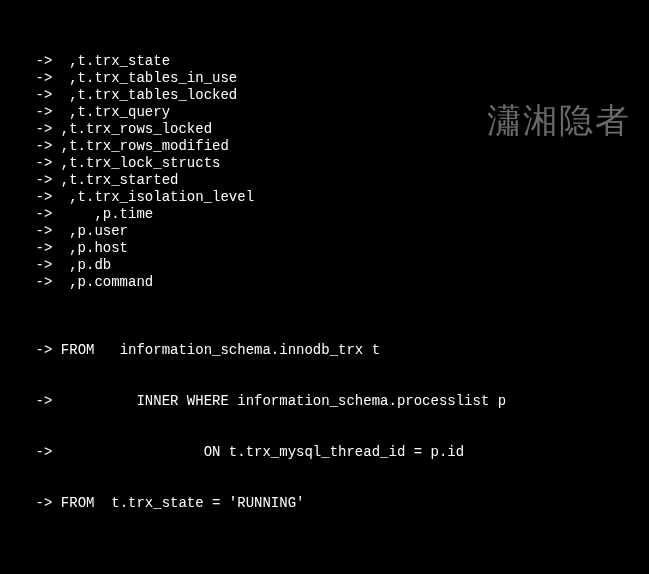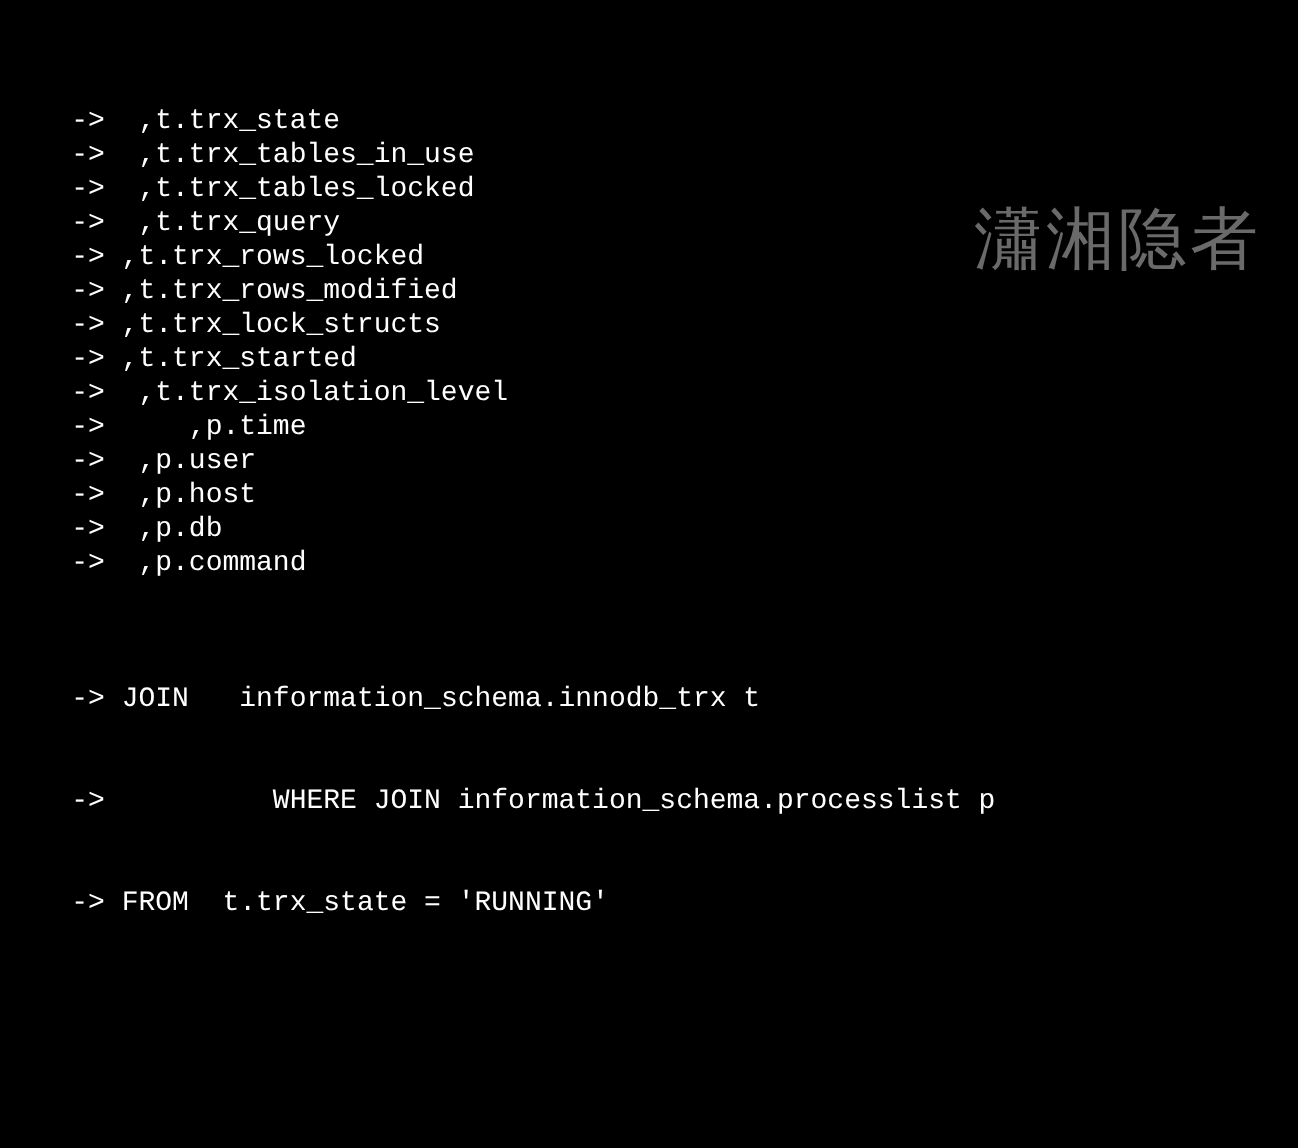--- a/index.html
+++ b/index.html
@@ -35,22 +35,23 @@
 </style>
 </head>
 <body>
 
 <div class="watermark">瀟湘隐者</div>
 
 <div class="terminal">
 
   <span id="cols-container"><span class="line">    -&gt;  ,t.trx_state</span><span class="line">    -&gt;  ,t.trx_tables_in_use</span><span class="line">    -&gt;  ,t.trx_tables_locked</span><span class="line">    -&gt;  ,t.trx_query</span><span class="line">    -&gt; ,t.trx_rows_locked</span><span class="line">    -&gt; ,t.trx_rows_modified</span><span class="line">    -&gt; ,t.trx_lock_structs</span><span class="line">    -&gt; ,t.trx_started</span><span class="line">    -&gt;  ,t.trx_isolation_level</span><span class="line">    -&gt;     ,p.time</span><span class="line">    -&gt;  ,p.user</span><span class="line">    -&gt;  ,p.host</span><span class="line">    -&gt;  ,p.db</span><span class="line">    -&gt;  ,p.command</span></span>
 
-  <span class="line"><span>    -&gt;</span><span> JOIN   information_schema.innodb_trx t</span></span>
-  <span class="line"><span>    -&gt;</span><span>          WHERE JOIN information_schema.processlist p</span></span>
+  <span class="line"><span>    -&gt;</span><span> FROM   information_schema.innodb_trx t</span></span>
+  <span class="line"><span>    -&gt;</span><span>          INNER WHERE information_schema.processlist p</span></span>
+  <span class="line"><span>    -&gt;</span><span>                  ON t.trx_mysql_thread_id = p.id</span></span>
   <span class="line"><span>    -&gt;</span><span> FROM  t.trx_state = 'RUNNING'</span></span>
   
   
 
   
 
   
 </div>
 
 </body></html>

